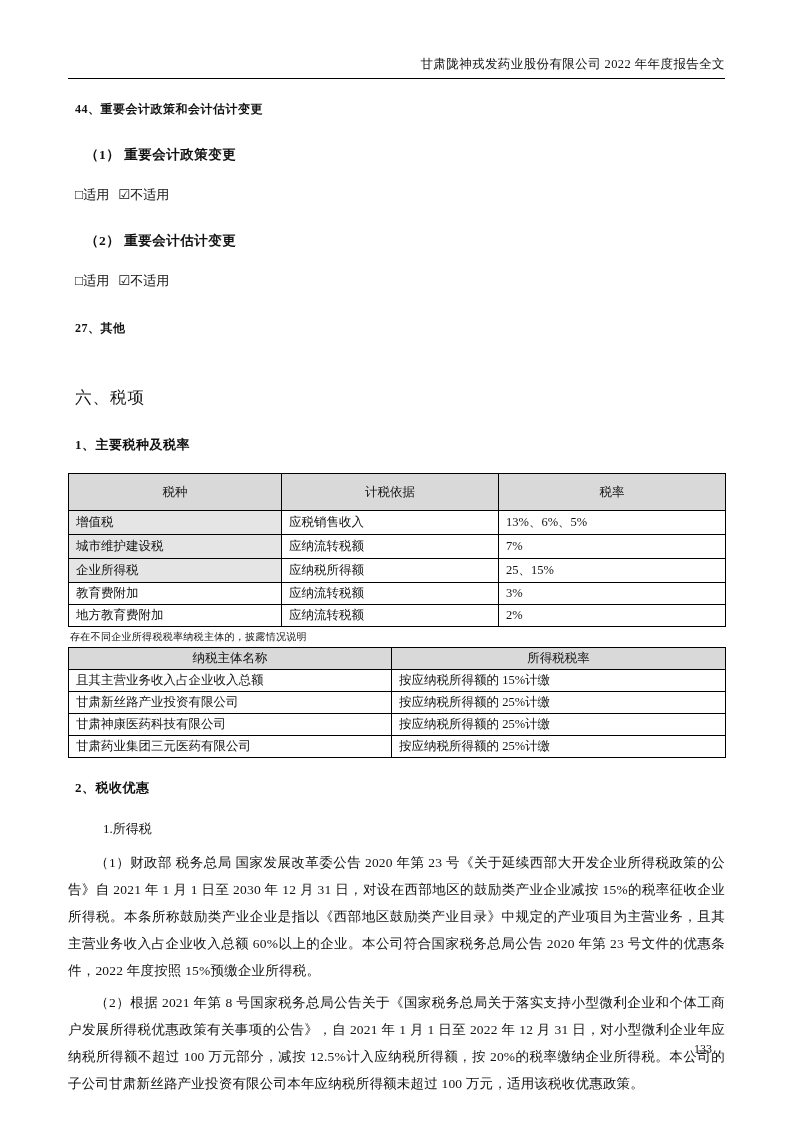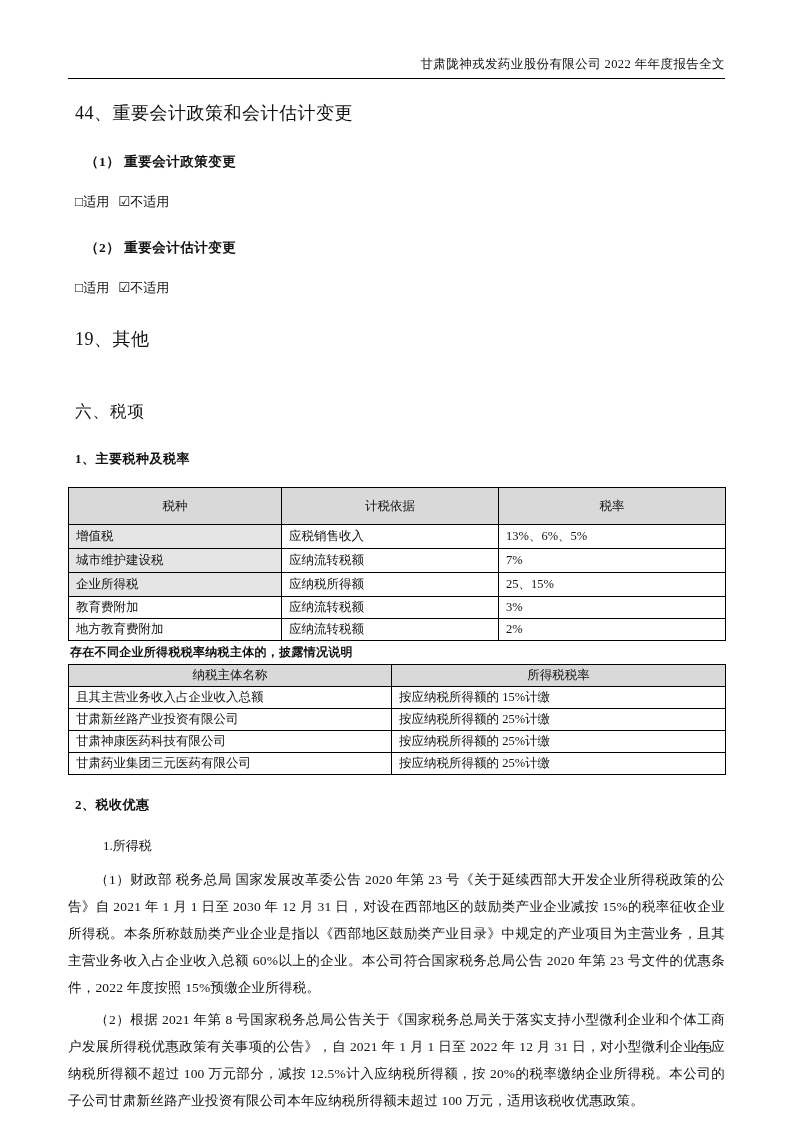--- a/index.html
+++ b/index.html
@@ -21,22 +21,22 @@
   }
   .header-title {
     font-size: 12.5px;
     text-align: right;
     padding-bottom: 5px;
     letter-spacing: 0.4px;
     white-space: nowrap;
   }
   .h-major {
     margin: 22px 0 0 7px;
-    font-size: 18px;
-    font-weight: normal;
+    font-size: 12px;
+    font-weight: bold;
     letter-spacing: 0.5px;
   }
   .h-sub {
     margin: 28px 0 0 17px;
     font-size: 13.5px;
     font-weight: bold;
     letter-spacing: 0.5px;
   }
   .checkline {
     margin: 22px 0 0 7px;
@@ -82,23 +82,22 @@
   .tbl1 col.c3 { width: 227px; }
   .tbl2 col.c1 { width: 323px; }
   .tbl2 col.c2 { width: 334px; }
   .tbl1 tr.head { height: 37px; }
   .tbl1 tr.r-tall { height: 24px; }
   .tbl1 tr.r-short { height: 19px; }
   .tbl2 tr.head { height: 20px; }
   .tbl2 tr.row { height: 19px; }
   .table-note {
     margin: 3px 0 0 2px;
-    font-size: 12px;
+    font-size: 10px;
     letter-spacing: 0.3px;
-    font-weight: bold;
   }
   .h-benefit { margin-top: 21px; }
   .sub-item {
     margin: 23px 0 0 35px;
     font-size: 13px;
   }
   .para {
     margin-top: 11px;
     font-size: 13.5px;
     line-height: 27px;
@@ -128,21 +127,21 @@
   <h3 class="h-sub">（1）  重要会计政策变更</h3>
   <div class="checkline">
     <span class="box">□</span><span>适用</span><span class="gap"></span><span class="box">☑</span><span>不适用</span>
   </div>
 
   <h3 class="h-sub">（2）  重要会计估计变更</h3>
   <div class="checkline">
     <span class="box">□</span><span>适用</span><span class="gap"></span><span class="box">☑</span><span>不适用</span>
   </div>
 
-  <h2 class="h-major h-45">19、其他</h2>
+  <h2 class="h-major h-45">27、其他</h2>
 
   <h1 class="h-chapter">六、税项</h1>
 
   <h3 class="h-num">1、主要税种及税率</h3>
 
   <table class="tbl tbl1">
     <colgroup>
         <col class="c1">
         <col class="c2">
         <col class="c3">

